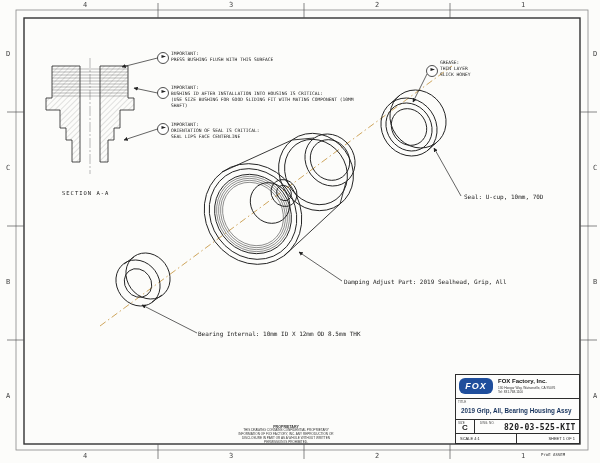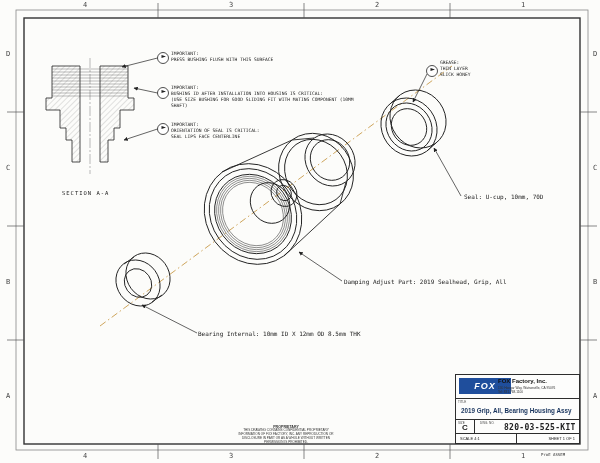--- a/index.html
+++ b/index.html
@@ -10,22 +10,22 @@
         font-family:"DejaVu Sans Mono",monospace;}
   .ann{position:absolute;font-family:"DejaVu Sans Mono",monospace;color:#1c1c1c;
        white-space:pre-line;line-height:1.3;}
   .callout{font-size:4.6px;}
   .partlabel{font-size:6px;white-space:nowrap;}
   .sectlabel{font-size:5.5px;letter-spacing:1px;}
   .tblock{position:absolute;left:455px;top:374px;width:125px;height:70px;
           border:1px solid #2d2d2d;background:#fdfdfc;box-sizing:border-box;}
   .tb-row{position:absolute;left:0;right:0;box-sizing:border-box;border-bottom:1px solid #2d2d2d;}
   .tb-row:last-child{border-bottom:none;}
-  .logo{position:absolute;left:3px;top:3px;width:52px;height:16px;background:#1f4e9c;
-        border-radius:0;color:#fff;font-style:italic;font-weight:bold;font-size:9px;
+  .logo{position:absolute;left:3px;top:3px;width:34px;height:16px;background:#1f4e9c;
+        border-radius:6px;color:#fff;font-style:italic;font-weight:bold;font-size:9px;
         display:flex;align-items:center;justify-content:center;letter-spacing:1px;}
   .company{position:absolute;left:42px;top:3px;font-size:6px;font-weight:bold;color:#111;white-space:nowrap;}
   .addr{position:absolute;left:42px;top:11px;font-size:3.2px;color:#333;line-height:1.4;white-space:nowrap;}
   .tinylabel{position:absolute;font-size:3px;color:#444;}
   .titletext{position:absolute;left:5px;top:8px;font-size:6.3px;color:#16325c;font-weight:bold;white-space:nowrap;}
   .sizeval{position:absolute;left:0;top:3px;width:18px;text-align:center;font-size:8px;font-weight:bold;}
   .dwgno{position:absolute;left:12px;top:3px;font-size:8px;font-weight:bold;
          font-family:"DejaVu Sans Mono",monospace;letter-spacing:0.3px;margin-left:36px;}
   .scale{position:absolute;left:4px;top:2px;font-size:4px;}
   .sheetno{position:absolute;right:4px;top:2px;font-size:4px;}

